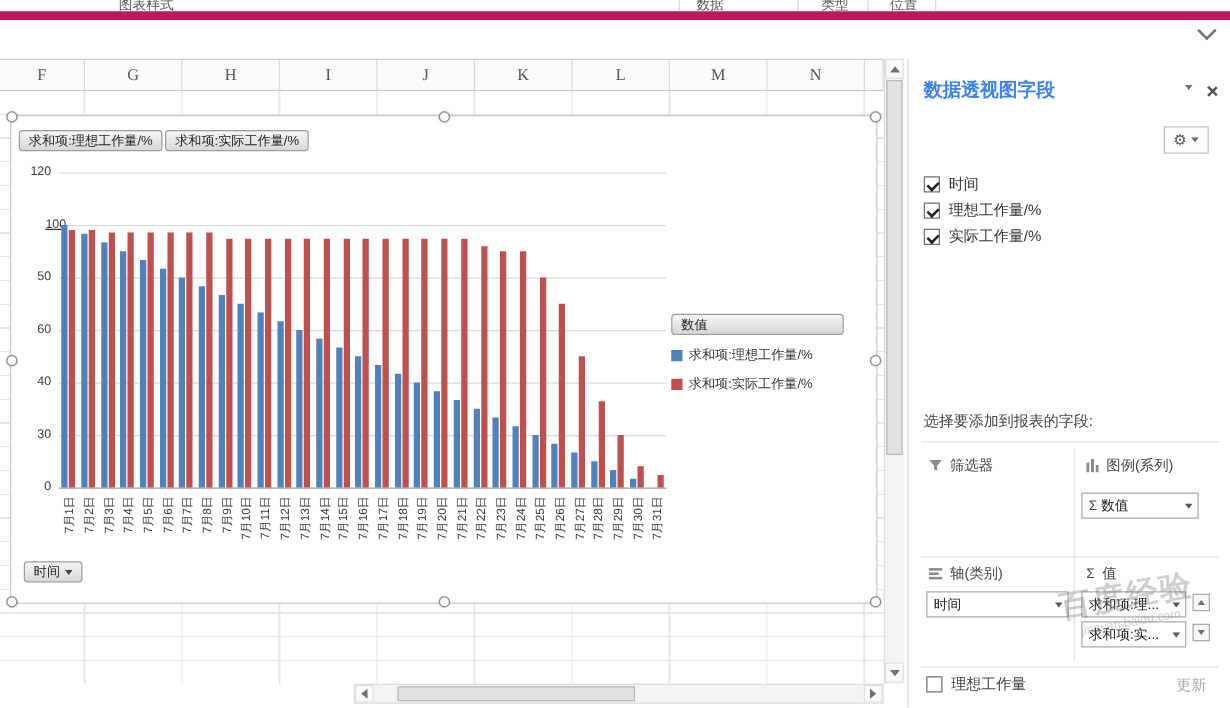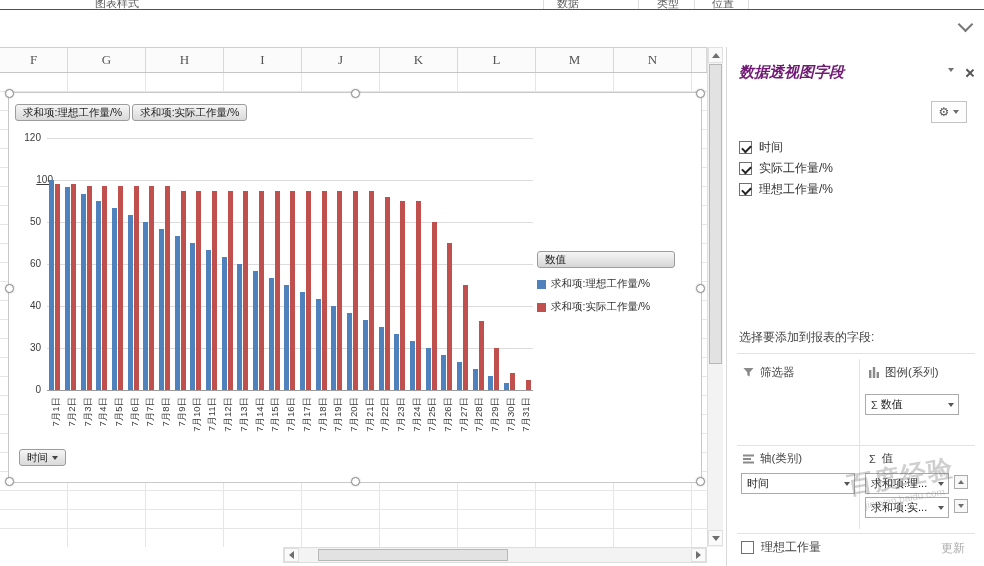--- a/index.html
+++ b/index.html
@@ -1,21 +1,21 @@
 <!DOCTYPE html>
 <html><head>
 <meta charset="utf-8">
 <style>
   html,body{margin:0;padding:0;}
   body{width:984px;height:566px;position:relative;overflow:hidden;background:#fff;
        font-family:"Liberation Sans","DejaVu Sans",sans-serif;color:#333;}
   .abs{position:absolute;}
 
   
-  #ribbon{left:0;top:0;width:984px;height:9px;border-bottom:1px solid #be185d;overflow:hidden;}
+  #ribbon{left:0;top:0;width:984px;height:9px;border-bottom:7px solid #be185d;overflow:hidden;}
   .rib-label{position:absolute;top:-4px;font-size:11px;color:#595959;white-space:nowrap;}
   .rib-sep{position:absolute;top:0;width:1px;height:9px;background:#DCDCDC;}
   #collapse-btn{right:8px;top:16px;width:22px;height:20px;display:flex;align-items:center;justify-content:center;cursor:pointer;}
   .chev{width:9px;height:9px;border-left:2px solid #777;border-bottom:2px solid #777;transform:rotate(-45deg);margin-top:-4px;}
 
   
   #col-headers{left:0;top:47px;width:707px;height:26px;display:flex;background:#FBFBFB;
       border-top:1px solid #CFCFCF;border-bottom:1px solid #C6C6C6;box-sizing:border-box;}
   .col-h{border-right:1px solid #D9D9D9;display:flex;align-items:center;justify-content:center;
       font-family:"Liberation Serif","DejaVu Serif",serif;font-size:13px;color:#555;box-sizing:border-box;}
@@ -53,21 +53,21 @@
   #hscroll{left:283px;top:547px;width:424px;height:16px;background:#F3F3F3;border:1px solid #DDD;box-sizing:border-box;}
   .sb-btn{position:absolute;background:#FAFAFA;border:1px solid #E0E0E0;display:flex;align-items:center;justify-content:center;box-sizing:border-box;cursor:pointer;}
   .thumb{position:absolute;background:#E2E2E2;border:1px solid #B8B8B8;box-sizing:border-box;cursor:pointer;}
   .tri-up{width:0;height:0;border-left:4px solid transparent;border-right:4px solid transparent;border-bottom:5px solid #6F6F6F;}
   .tri-down{width:0;height:0;border-left:4px solid transparent;border-right:4px solid transparent;border-top:5px solid #6F6F6F;}
   .tri-left{width:0;height:0;border-top:4px solid transparent;border-bottom:4px solid transparent;border-right:5px solid #6F6F6F;}
   .tri-right{width:0;height:0;border-top:4px solid transparent;border-bottom:4px solid transparent;border-left:5px solid #6F6F6F;}
 
   
   #pane{left:726px;top:47px;width:258px;height:519px;background:#fff;border-left:1px solid #D9D9D9;box-sizing:border-box;}
-  #pane-title{position:absolute;left:12px;top:16px;font-size:15px;font-weight:700;color:#701a75;white-space:nowrap;font-style:italic;}
+  #pane-title{position:absolute;left:12px;top:16px;font-size:15px;font-weight:700;color:#3b82f6;white-space:nowrap;}
   #pane-menu{position:absolute;left:221px;top:25px;cursor:pointer;}
   #pane-close{position:absolute;left:237px;top:21px;cursor:pointer;}
   .xicon{position:relative;width:10px;height:10px;}
   .xicon::before,.xicon::after{content:"";position:absolute;left:4.5px;top:0;width:1.6px;height:10px;background:#555;}
   .xicon::before{transform:rotate(45deg);}
   .xicon::after{transform:rotate(-45deg);}
   #pane-subtitle{position:absolute;left:12px;top:60px;font-size:12px;color:#444;}
   #gear-btn{position:absolute;left:204px;top:54px;width:36px;height:22px;border:1px solid #C3C3C3;background:#FDFDFD;
       display:flex;align-items:center;justify-content:center;gap:4px;box-sizing:border-box;cursor:pointer;}
   .gear{font-size:12px;color:#555;line-height:1;}
@@ -369,25 +369,25 @@
     <i class="tri-down" style="border-left-width:3px;border-right-width:3px;border-top-width:4px"></i>
   </div>
 
   <div id="field-list">
       <div class="field-row">
         <div class="cbx checked"></div>
         <span class="field-label">时间</span>
       </div>
       <div class="field-row">
         <div class="cbx checked"></div>
-        <span class="field-label">实际工作量/%</span>
+        <span class="field-label">理想工作量/%</span>
       </div>
       <div class="field-row">
         <div class="cbx checked"></div>
-        <span class="field-label">理想工作量/%</span>
+        <span class="field-label">实际工作量/%</span>
       </div>
     </div>
 
   <div id="drag-label">选择要添加到报表的字段:</div>
 
   <div class="pane-div-h" style="left:10px;top:306px;width:238px"></div>
   <div class="pane-div-v" style="left:132px;top:312px;height:170px"></div>
   <div class="pane-div-h" style="left:10px;top:398px;width:238px"></div>
   <div class="pane-div-h" style="left:10px;top:486px;width:238px"></div>
 

